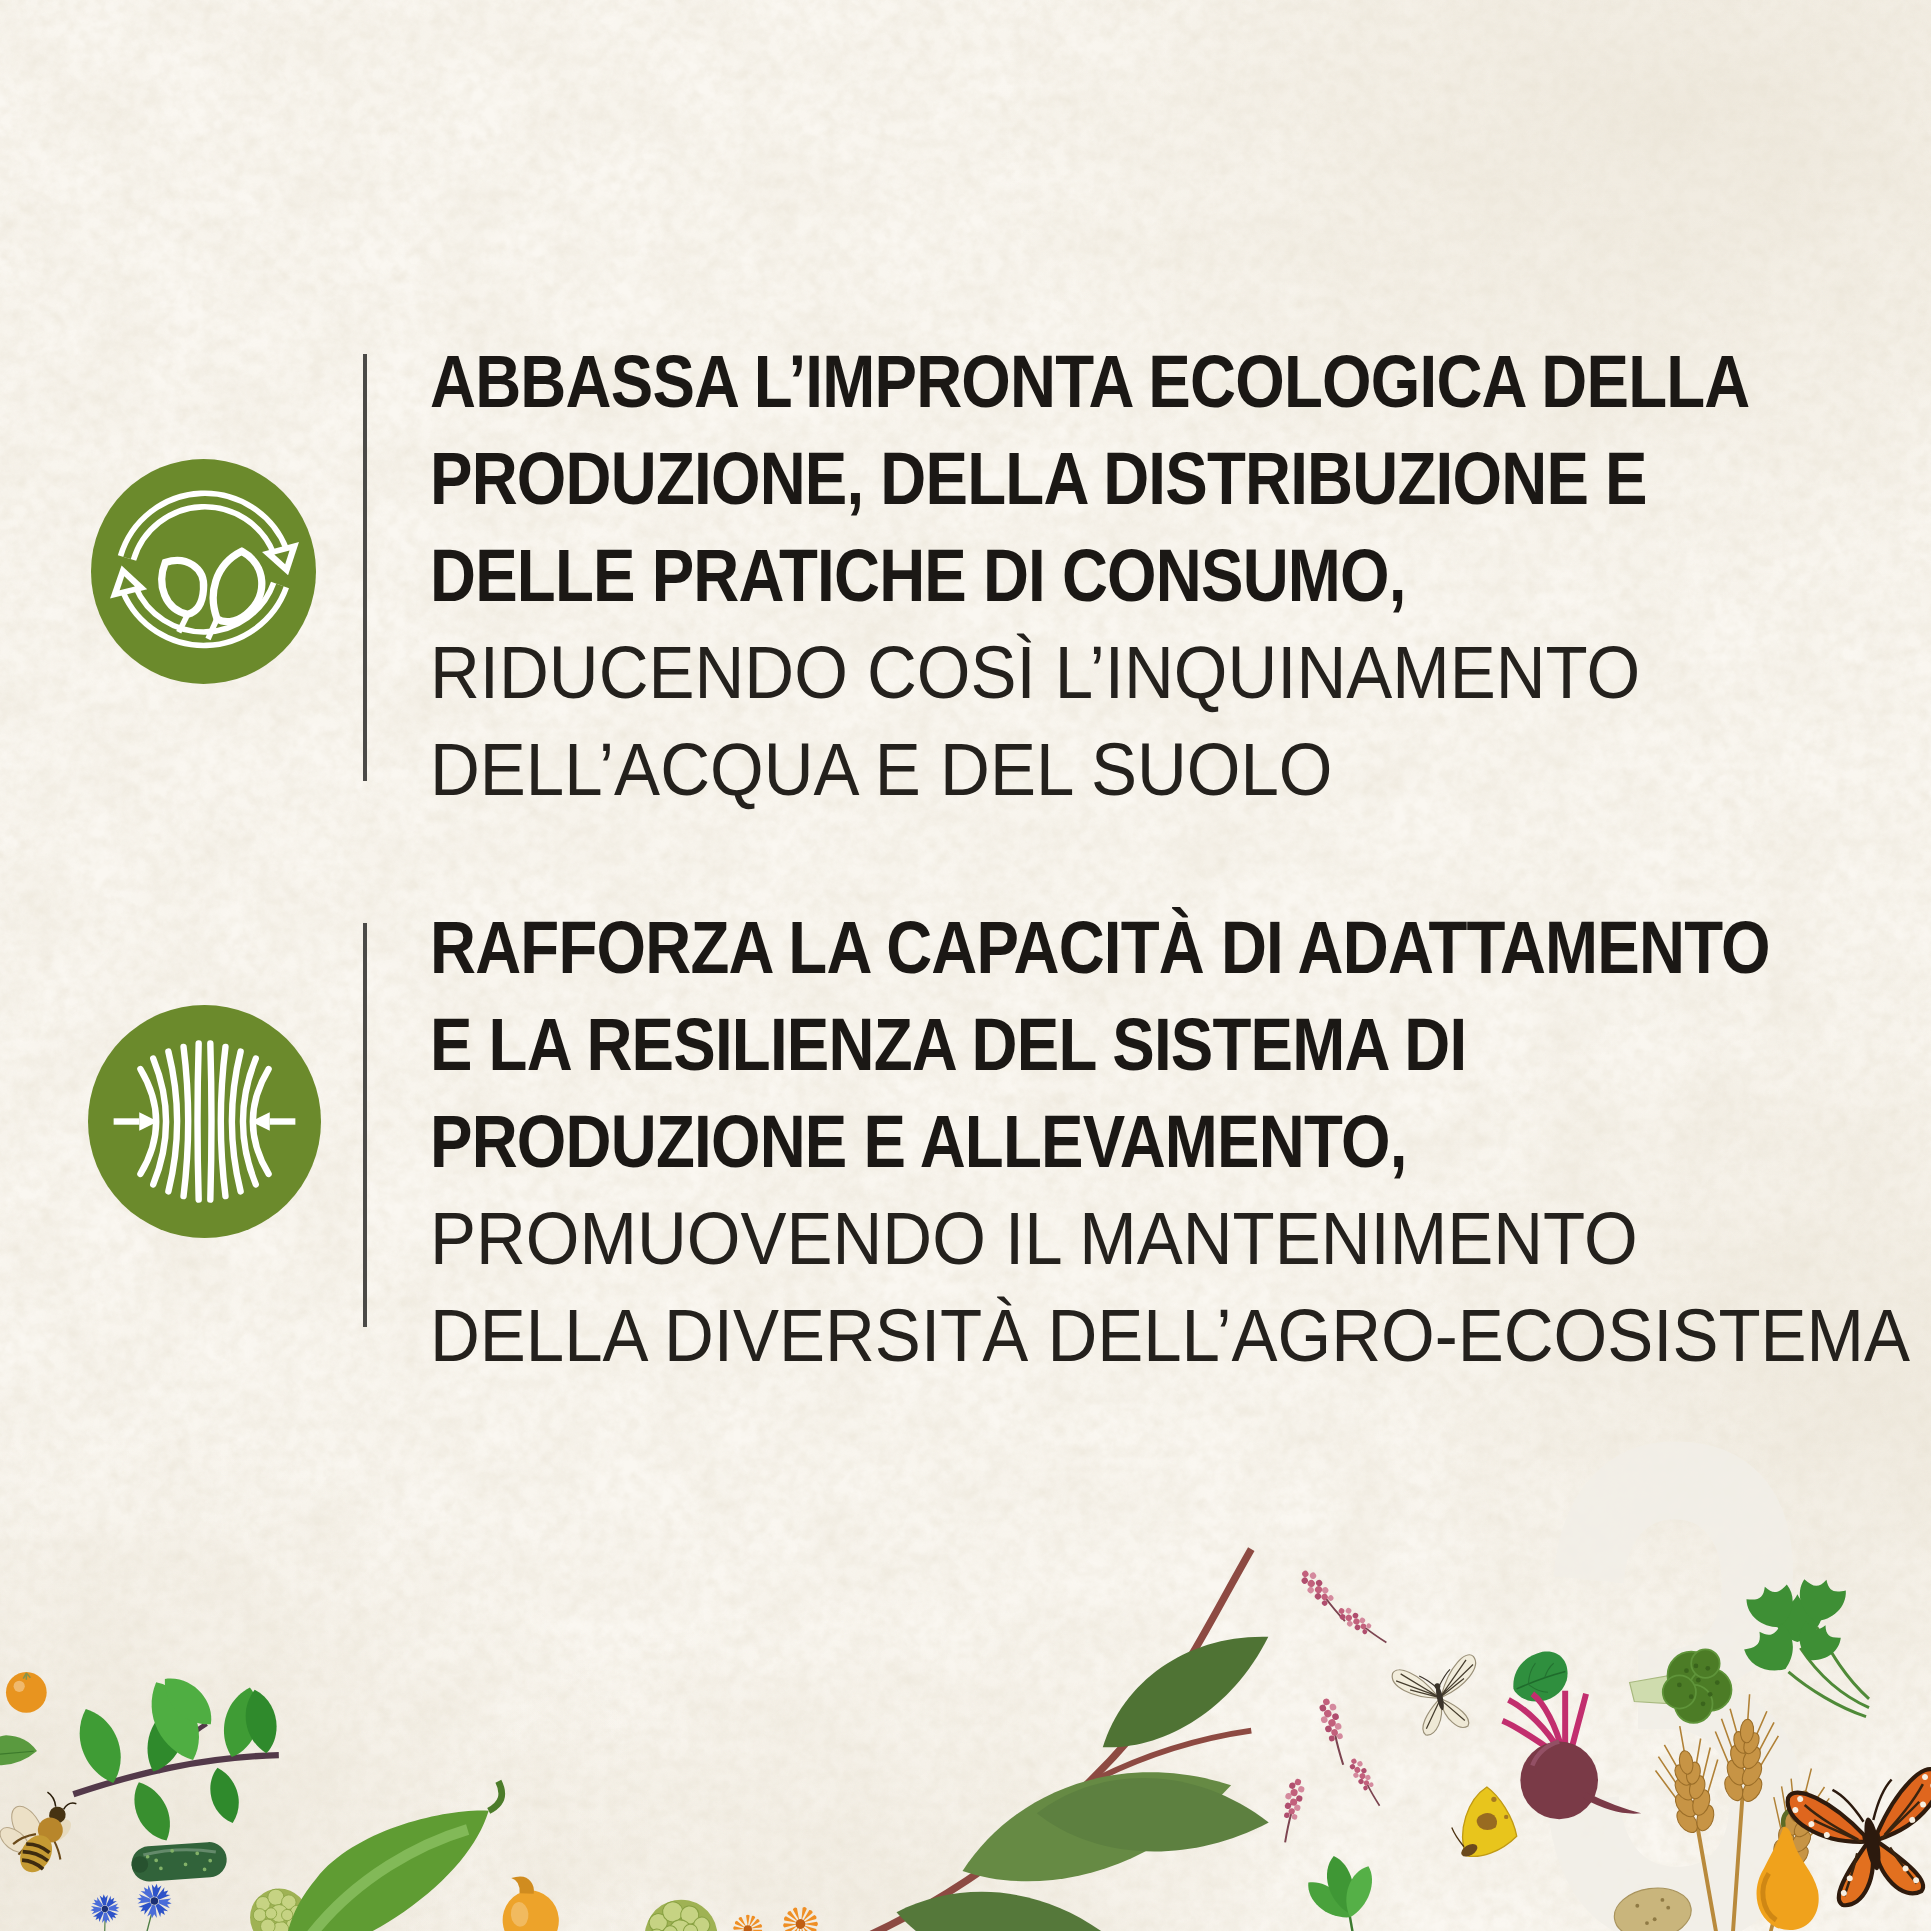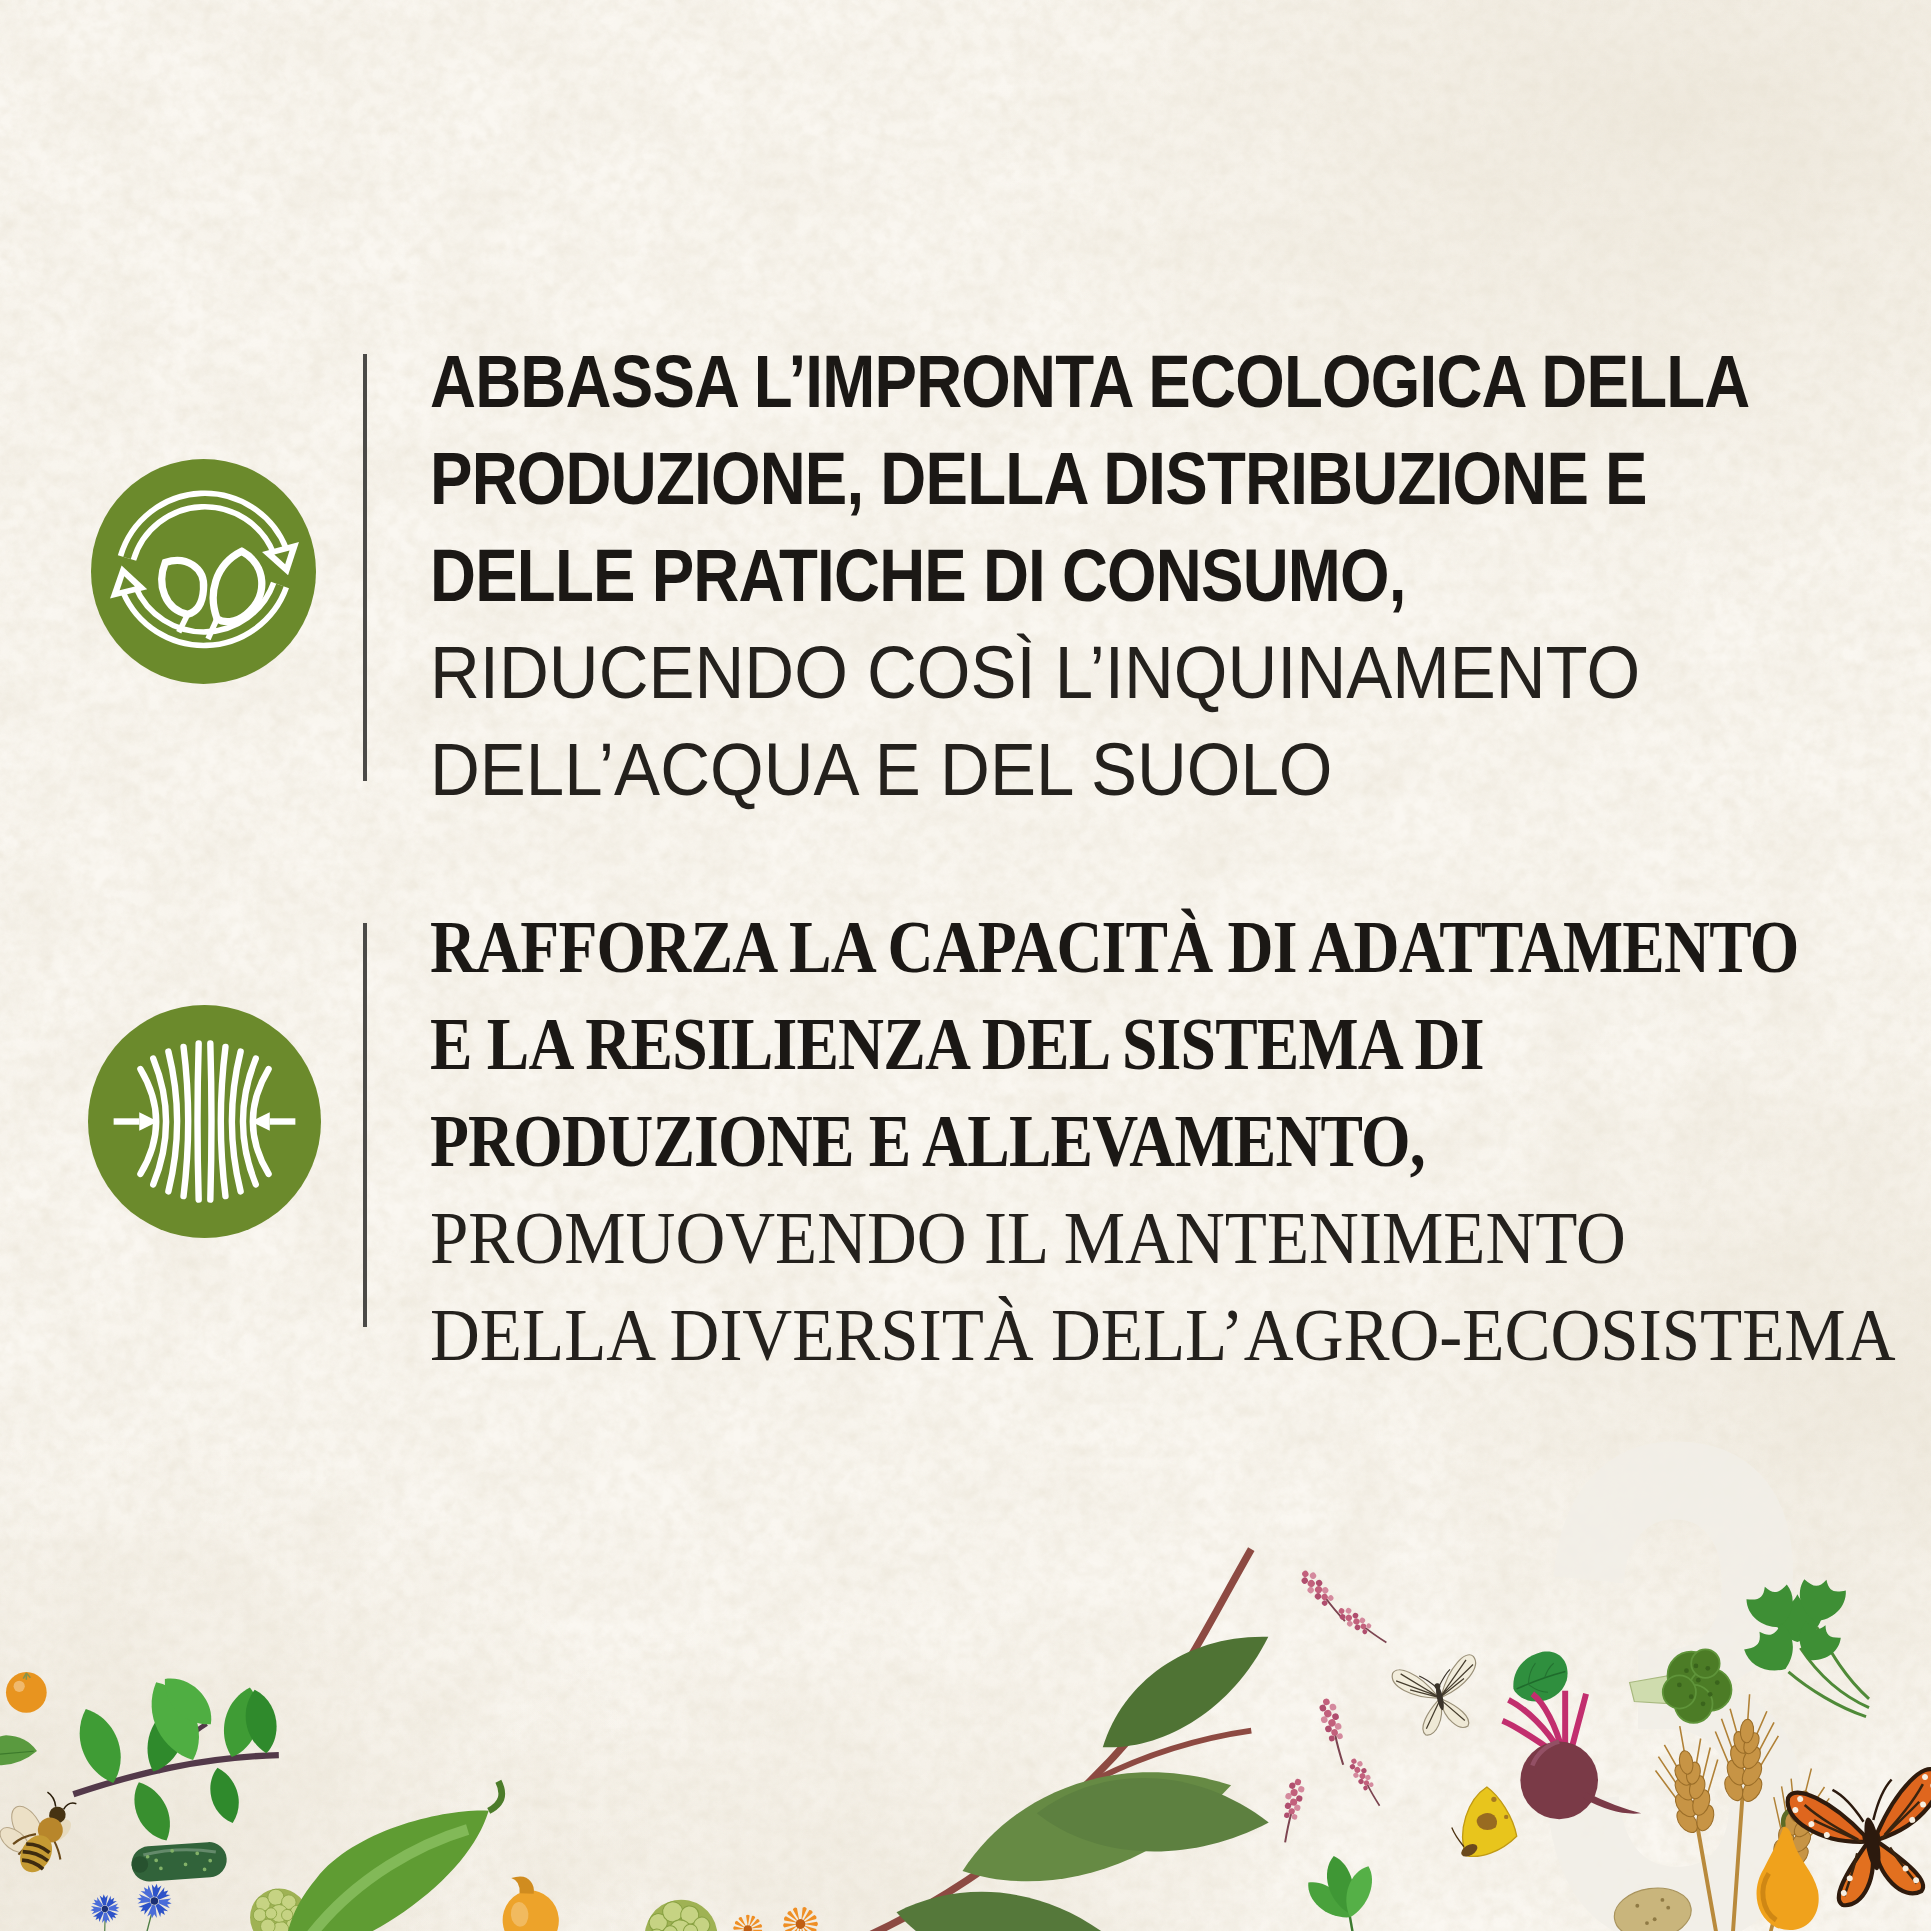--- a/index.html
+++ b/index.html
@@ -16,21 +16,21 @@
   .texture{position:absolute; inset:0; z-index:0; pointer-events:none;}
   .big-number{
     position:absolute; top:1336px; right:111px; z-index:1;
     font-weight:700; font-size:711px; line-height:1;
     color:var(--number_fill,#f2efe8); opacity:0.88;
     transform:scaleX(0.72); transform-origin:top right;
   }
   .botanicals{position:absolute; left:0; top:0; z-index:2; pointer-events:none;}
   .section{position:absolute; left:0; width:1931px; z-index:3;}
   #section-1{top:331px; height:474px;padding-left:20px;}
-  #section-2{top:897px; height:483px;font-family:Liberation Serif, serif;}
+  #section-2{top:897px; height:483px;}
   .icon-wrap{position:absolute;}
   #section-1 .icon-wrap{left:91px; top:128px; width:225px; height:225px;}
   #section-2 .icon-wrap{left:88px; top:108px; width:233px; height:233px;}
   .divider{position:absolute; width:3.5px; background:var(--divider,#4b4a47);}
   #section-1 .divider{left:363px; top:23px; height:427px;}
   #section-2 .divider{left:363px; top:26px; height:404px;}
   .lines{position:absolute; left:430px; top:1.8px;}
   .line{height:97px; display:flex; align-items:center; white-space:nowrap;}
   .line span{display:inline-block; transform-origin:left center;}
   .line.bold span{

